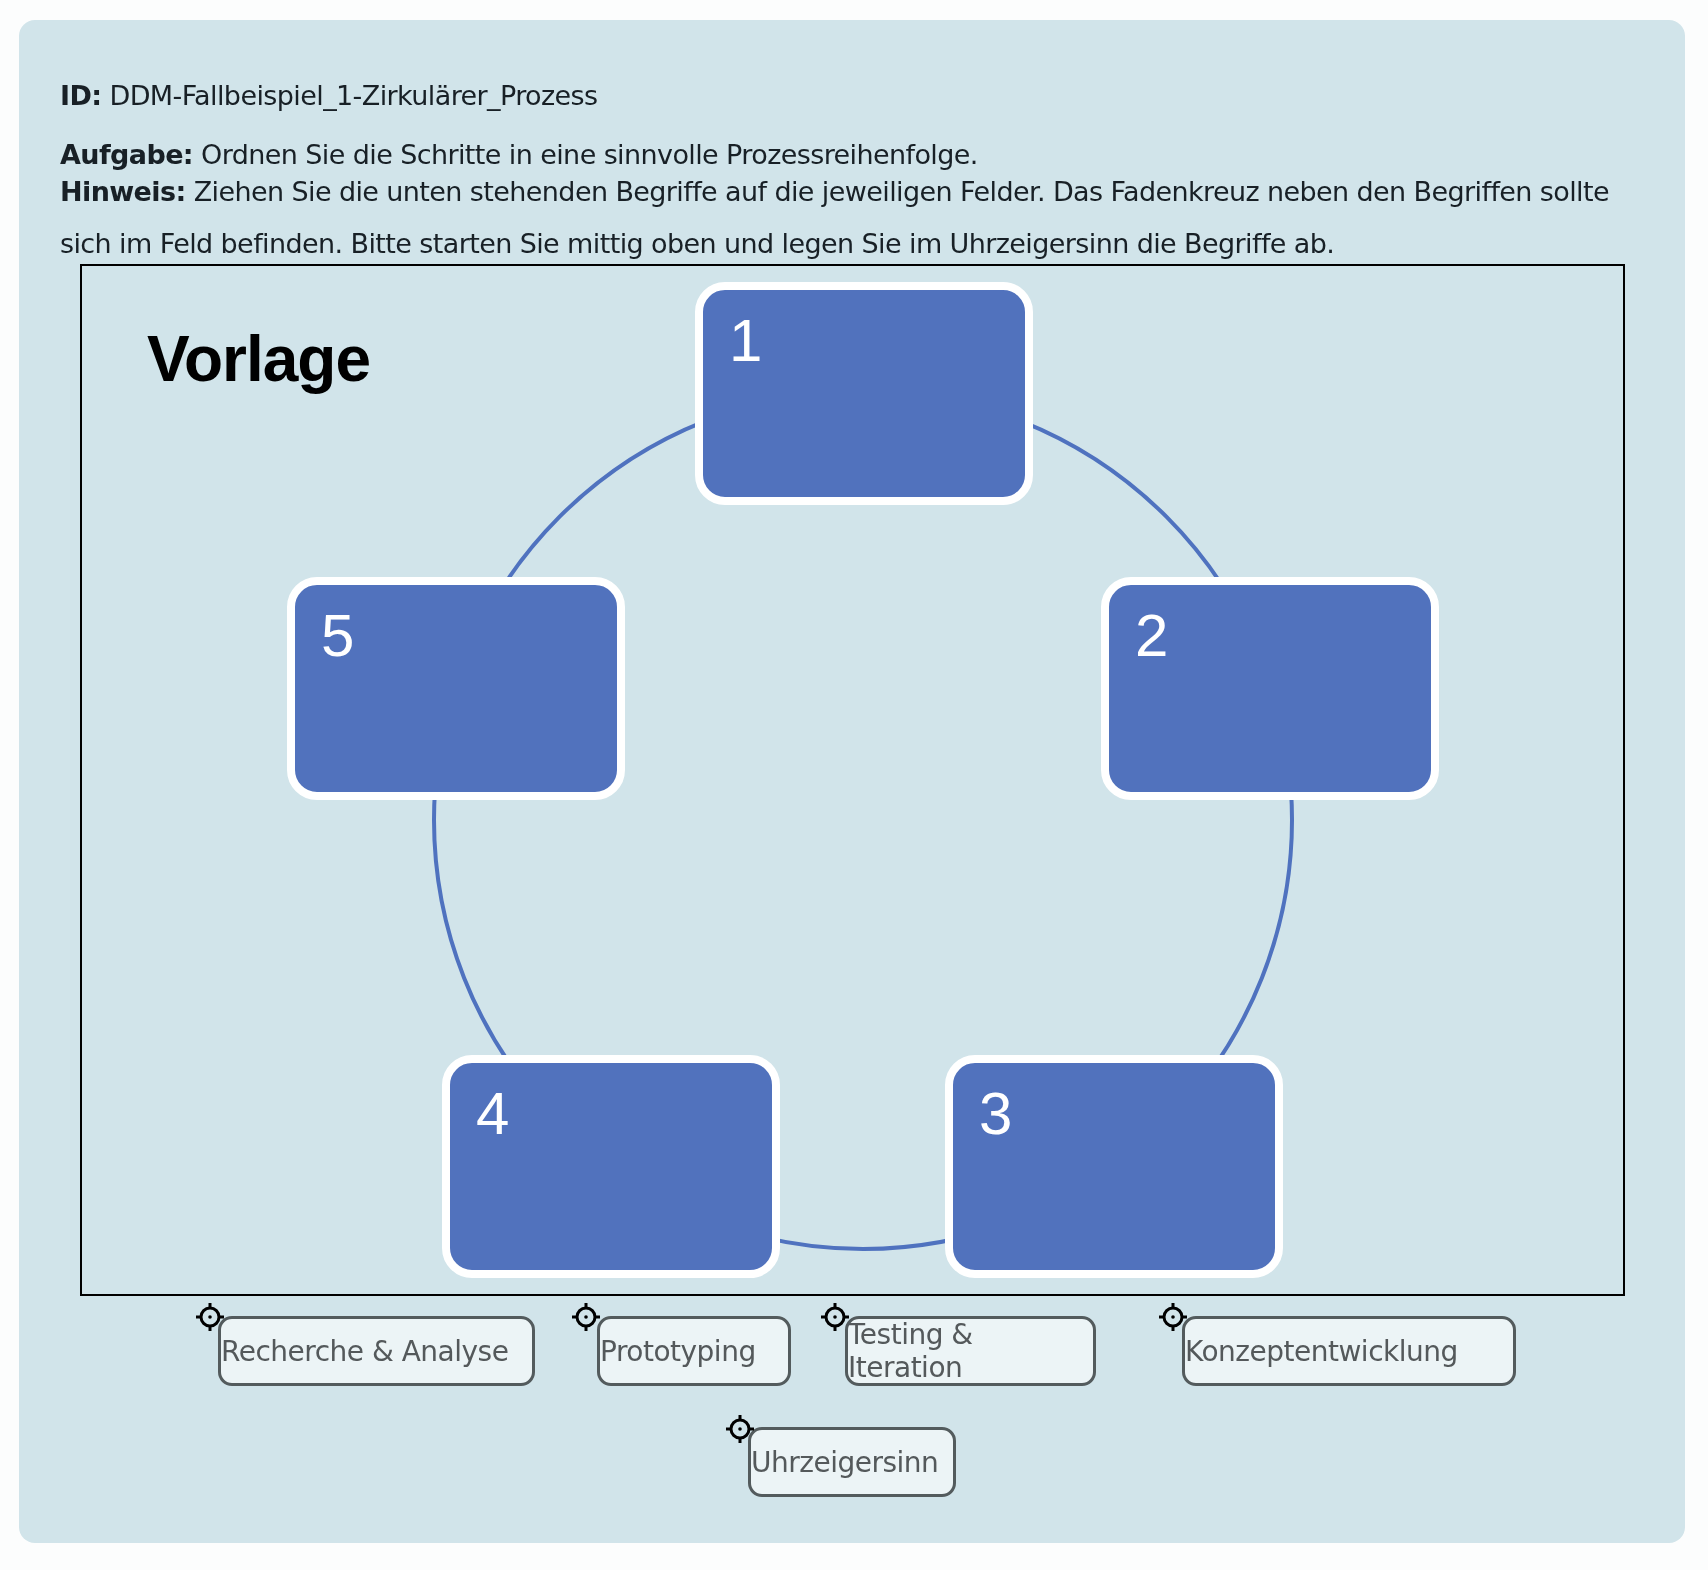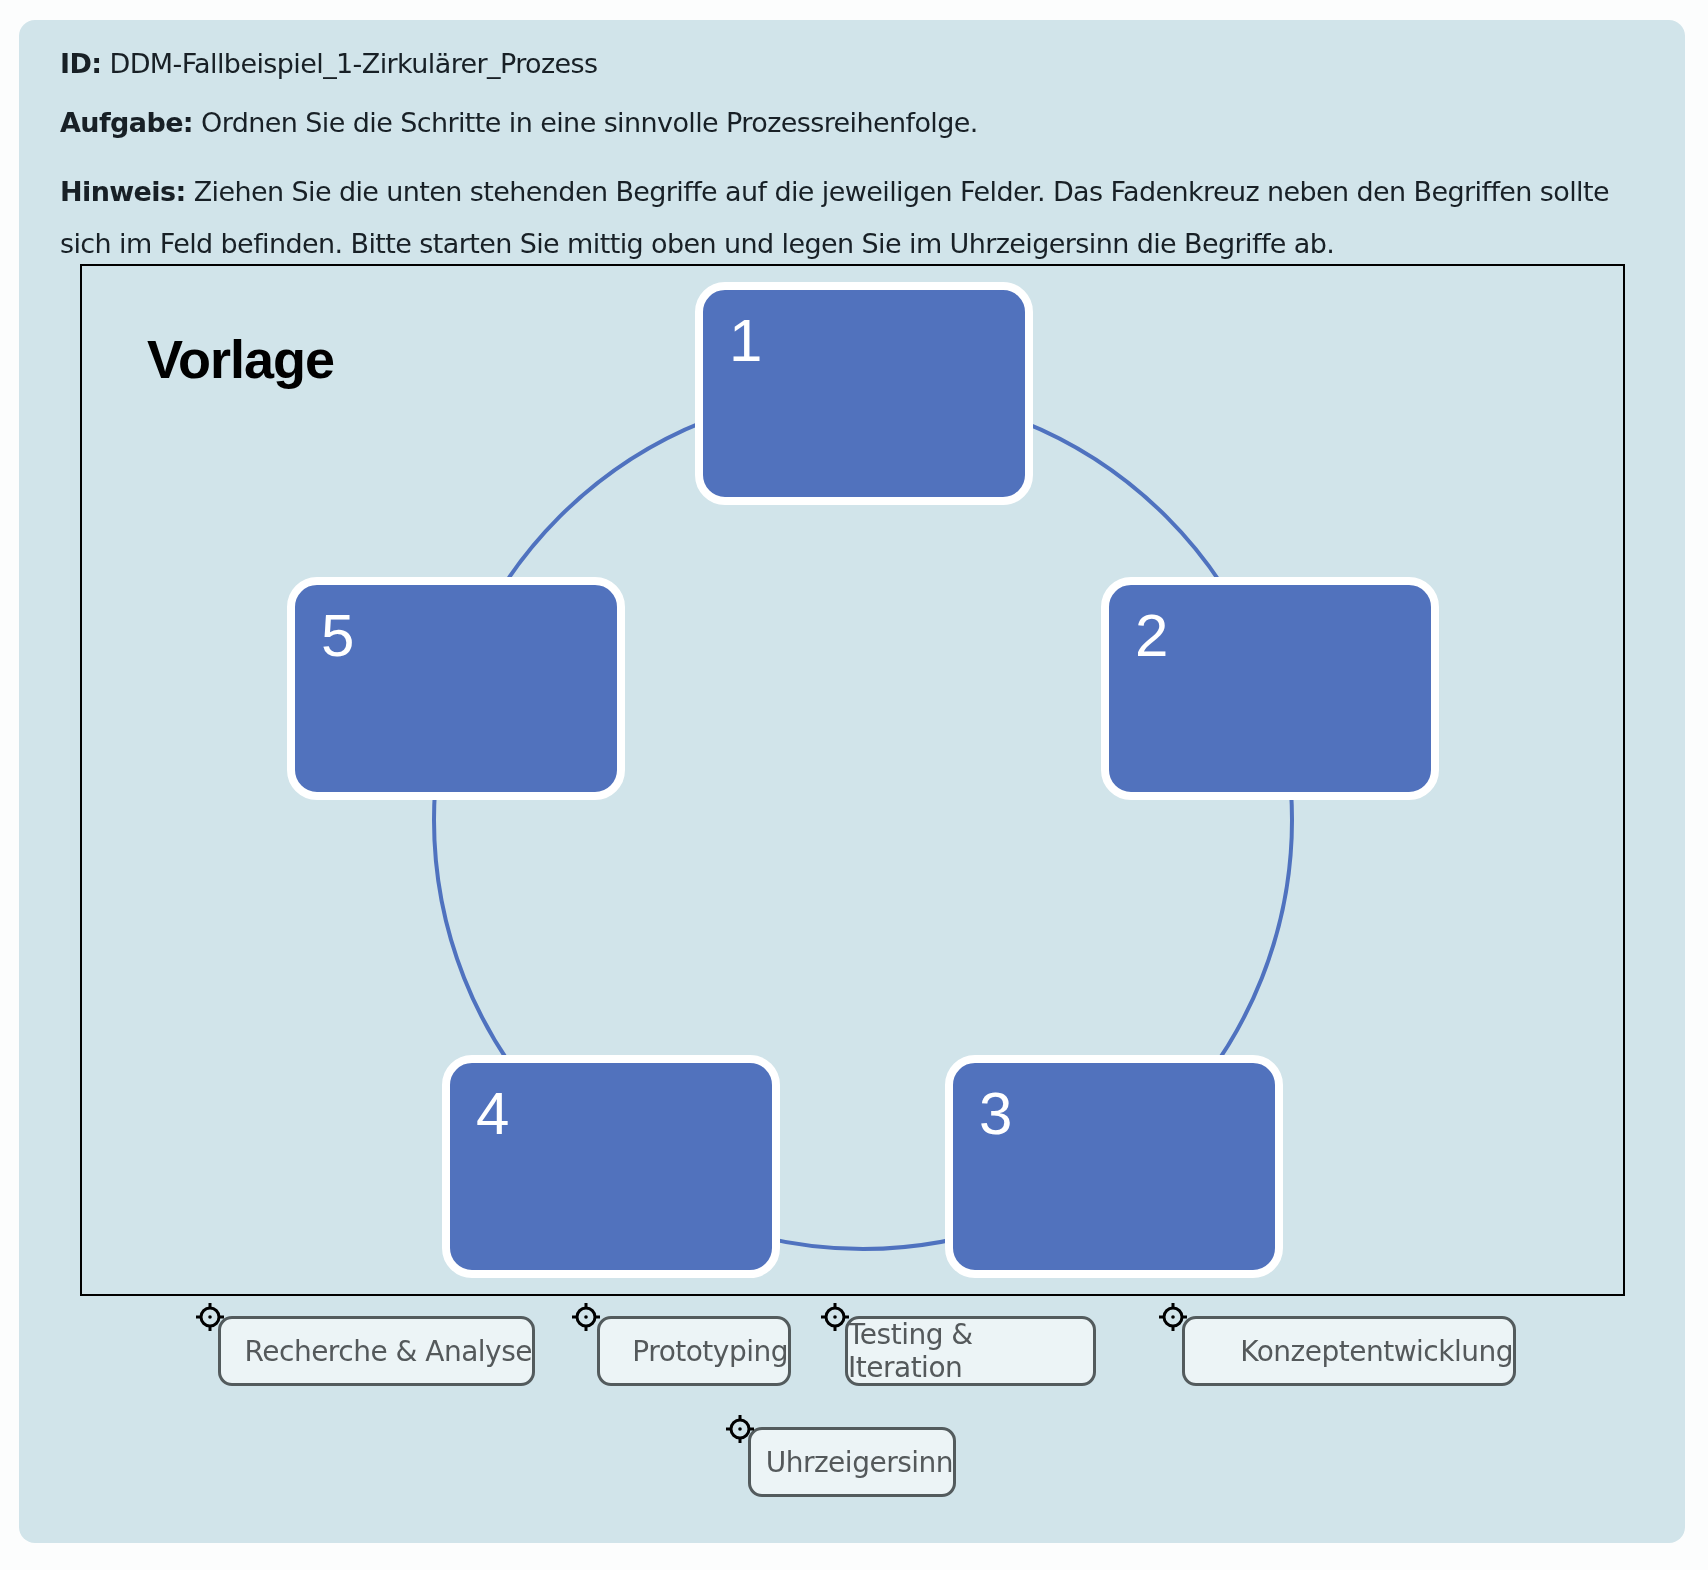--- a/index.html
+++ b/index.html
@@ -1,35 +1,35 @@
 <!DOCTYPE html>
 <html><head>
 <meta charset="utf-8">
 <style>
   html, body { margin:0; padding:0; }
   body { width:1708px; height:1570px; background:#fcfdfd; position:relative; overflow:hidden;
          font-family:"DejaVu Sans", sans-serif; }
   .panel { position:absolute; left:19px; top:20px; width:1666px; height:1523px;
            background:#d1e4ea; border-radius:16px; }
   .line { position:absolute; left:60px; font-size:27px; color:#182026; white-space:nowrap;
-          font-family:"DejaVu Sans", sans-serif; letter-spacing:-0.6px; }
+          font-family:"DejaVu Sans", sans-serif; letter-spacing:-0.6px;margin-top:32px; }
   .line b { font-weight:bold; }
   .hint { position:absolute; left:60px; top:166px; width:1570px; font-size:27px; line-height:52px;
           color:#182026; letter-spacing:-0.6px; }
   .frame { position:absolute; left:80px; top:264px; width:1541px; height:1028px;
            border:2px solid #000; }
   svg.arcs { position:absolute; left:0; top:0; }
   .vorlage { position:absolute; left:147px; top:314px; font-family:"Liberation Sans", sans-serif;
-             font-weight:bold; font-size:54px; color:#000; letter-spacing:-1px; line-height:90px; }
+             font-weight:bold; font-size:64px; color:#000; letter-spacing:-1px; line-height:90px; }
   .slot { position:absolute; width:322px; height:207px; background:#5172bd;
           border:8px solid #fff; border-radius:30px; }
   .slot .num { position:absolute; left:26px; top:16px; color:#fff; font-size:60px;
                font-family:"Liberation Sans", sans-serif; line-height:70px; }
   .chip { position:absolute; height:64px; background:#ecf4f6; border:3px solid #535b5d;
-          border-radius:14px; box-sizing:border-box; display:flex; align-items:center; justify-content:flex-end;
+          border-radius:14px; box-sizing:border-box; display:flex; align-items:center; justify-content:flex-start;
           font-size:28px; color:#54595b; cursor:grab; font-family:"DejaVu Sans", sans-serif; letter-spacing:-0.5px;
           height:70px; }
   .cross { position:absolute; width:30px; height:30px; }
 </style>
 </head>
 <body>
 
 <div class="panel"></div>
 
 <div class="line" style="top:48px">

